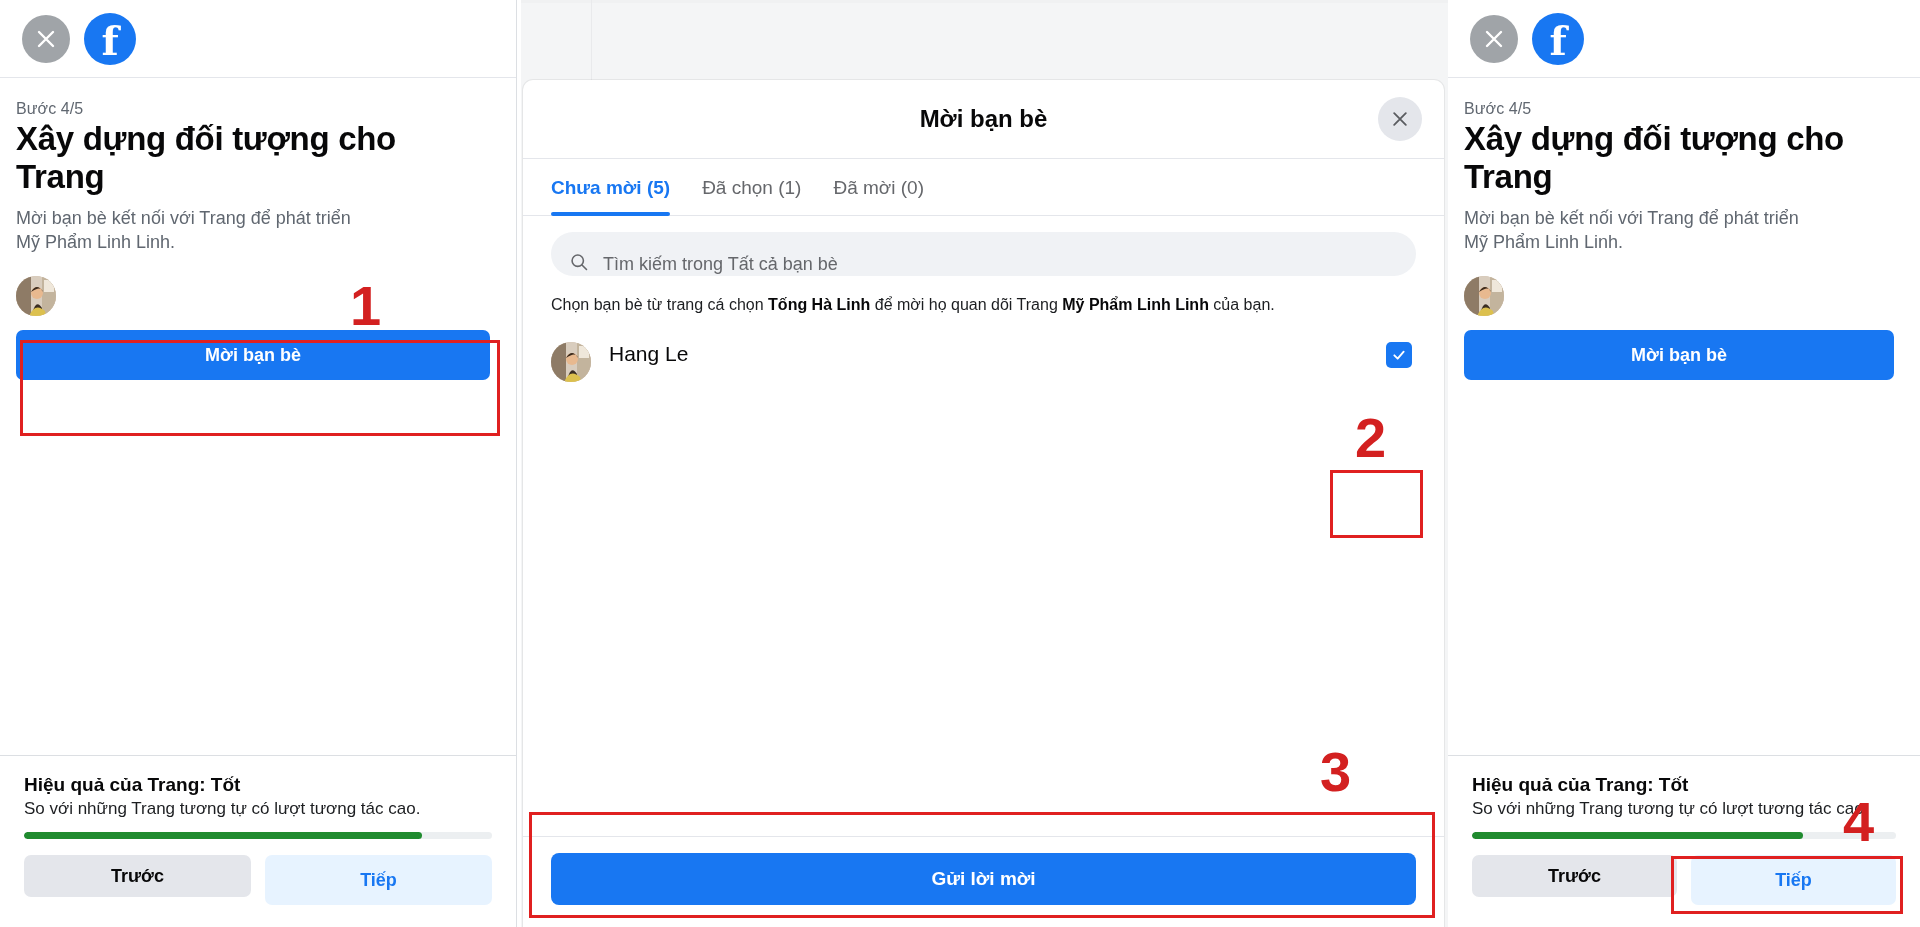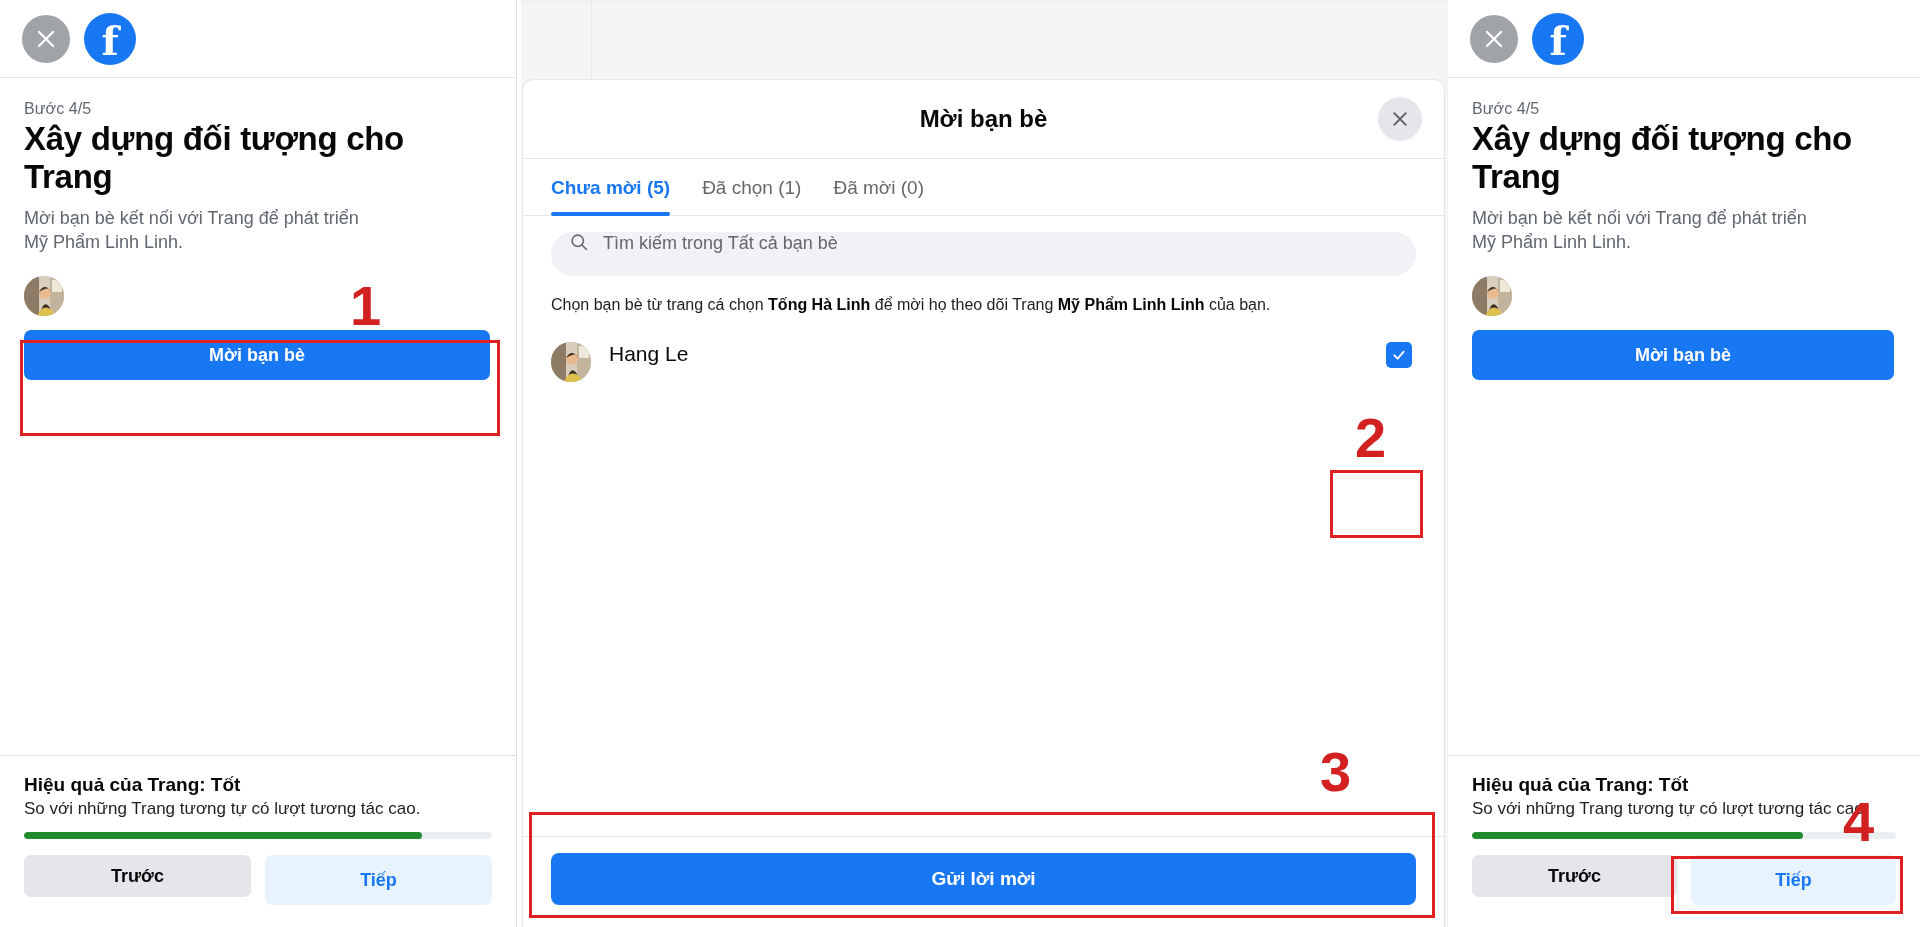--- a/index.html
+++ b/index.html
@@ -17,21 +17,21 @@
   .panel-left{left:0;width:516px;border-right:1px solid #dcdfe3;}
   .panel-right{left:1448px;width:472px;}
 
   .panel-topbar{height:78px;display:flex;align-items:center;padding:0 0 0 22px;gap:14px;
       background:#fff;border-bottom:1px solid #e4e6eb;box-sizing:border-box;}
   .circle-x{width:48px;height:48px;border-radius:50%;background:#a0a4a8;display:flex;align-items:center;justify-content:center;flex:none;}
   .circle-x svg{display:block;}
   .fb-logo{width:52px;height:52px;border-radius:50%;background:#1877f2;display:flex;align-items:center;justify-content:center;flex:none;}
   .fb-logo span{color:#fff;font-family:"DejaVu Serif", serif;font-weight:bold;font-size:40px;line-height:40px;margin-top:4px;}
 
-  .panel-body{flex:1;padding:22px 26px 0 24px;box-sizing:border-box;overflow:hidden;}
+  .panel-body{flex:1;padding:22px 26px 0 16px;box-sizing:border-box;overflow:hidden;}
   .step-label{font-size:16px;color:#606770;margin:0 0 2px 0;letter-spacing:.1px;}
   .panel-title{font-size:33px;line-height:1.15;font-weight:bold;color:#080809;margin:0 0 10px 0;letter-spacing:-.3px;}
   .panel-sub{font-size:18px;line-height:1.35;color:#606770;margin:0 0 22px 0;}
 
   .avatar{width:40px;height:40px;border-radius:50%;overflow:hidden;flex:none;
      background:#c9b49d;position:relative;}
   .avatar .ph{position:absolute;inset:0;}
   .avatar-row{margin-bottom:14px;}
 
   .btn-primary{display:block;width:100%;box-sizing:border-box;height:50px;border:0;border-radius:7px;
@@ -74,21 +74,21 @@
   .tabs{display:flex;gap:0;padding:0 28px;border-bottom:1px solid #e4e6eb;flex:none;}
   .tab{position:relative;padding:18px 16px 16px 16px;font-size:19px;color:#65676b;cursor:pointer;
       font-weight:normal;}
   .tab:first-child{padding-left:0;}
   .tab.active{color:#1877f2;font-weight:bold;}
   .tab.active:after{content:"";position:absolute;left:0;right:16px;bottom:-1px;height:4px;
       background:#1877f2;border-radius:2px;}
   .tab:first-child.active:after{left:0;right:16px;}
 
   .modal-body{flex:1;padding:16px 28px 0 28px;overflow:hidden;}
-  .search-box{display:flex;align-items:flex-start;gap:12px;height:44px;border-radius:22px;
+  .search-box{display:flex;align-items:flex-end;gap:12px;height:44px;border-radius:22px;
       background:#f0f2f5;padding:0 18px;margin-bottom:18px;}
   .search-box input{border:0;outline:0;background:transparent;font-size:18px;color:#65676b;
       width:100%;font-family:"Liberation Sans",sans-serif;}
   .search-box input::placeholder{color:#65676b;opacity:1;}
 
   .conn-title{font-size:16px;font-weight:bold;color:#080809;margin:0 0 2px 0;}
   .conn-desc{font-size:16px;color:#1c1e21;line-height:1.35;margin:0 0 18px 0;}
   .conn-desc b{font-weight:bold;color:#080809;}
 
   .friend-row{display:flex;align-items:flex-start;gap:18px;padding:8px 0;}
@@ -191,21 +191,21 @@
         <span>
           <svg width="20" height="20" viewBox="0 0 24 24">
               <circle cx="10.5" cy="10.5" r="6.8" stroke="#65676b" stroke-width="1.9" fill="none"></circle>
               <path d="M15.6 15.6 L21 21" stroke="#65676b" stroke-width="1.9" stroke-linecap="round"></path>
             </svg>
         </span>
         <input type="text" placeholder="Tìm kiếm trong Tất cả bạn bè" style="">
       </div>
 
       <p class="conn-desc">
-        <span>Chọn bạn bè từ trang cá chọn </span><b>Tống Hà Linh</b><span> để mời họ theo dõi Trang </span><b>Mỹ Phẩm Linh Linh</b><span> của bạn.</span>
+        <span>Chọn bạn bè từ trang cá chọn </span><b>Tống Hà Linh</b><span> để mời họ quan dõi Trang </span><b>Mỹ Phẩm Linh Linh</b><span> của bạn.</span>
       </p>
 
       <div class="friend-row">
         <div class="avatar">
           <svg class="ph" viewBox="0 0 40 40" preserveAspectRatio="xMidYMid slice">
             <rect width="40" height="40" fill="#d9cdbe"></rect>
             <rect x="0" y="0" width="15" height="40" fill="#8e7b66"></rect>
             <rect x="26" y="0" width="14" height="40" fill="#c3b49d"></rect>
             <rect x="28" y="4" width="10" height="12" fill="#efe7da"></rect>
             <path d="M16 38 q4 -16 10 -6 l0 6 z" fill="#3a2d23"></path>

